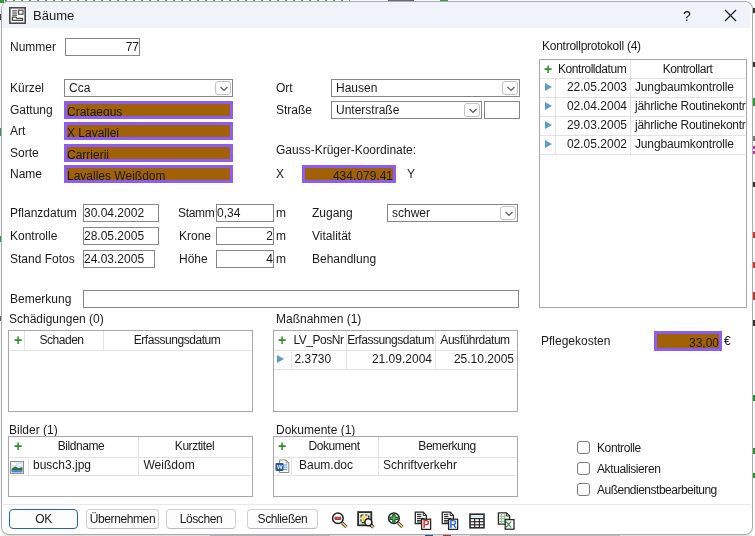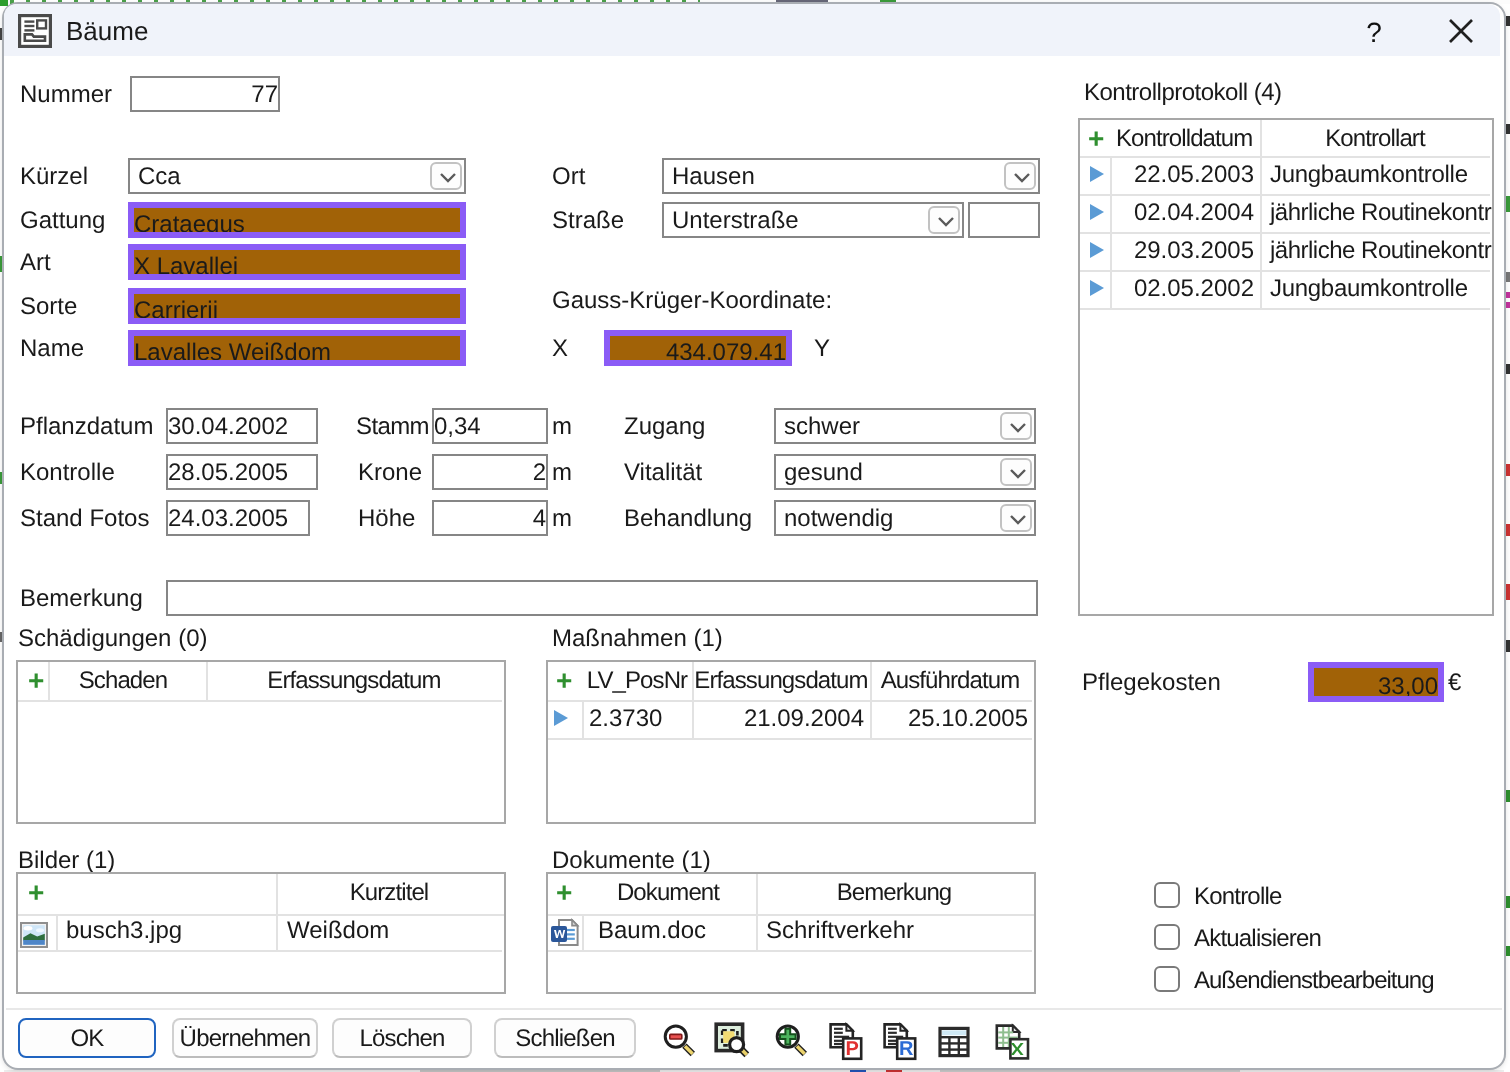--- a/index.html
+++ b/index.html
@@ -152,34 +152,20 @@
 <div class="lbl" style="left:310px;top:202px">Zugang</div>
 <div class="lbl" style="left:310px;top:225px">Vitalität</div>
 <div class="lbl" style="left:310px;top:248px">Behandlung</div>
 <div class="combo" style="left:385px;top:202px;width:131px">schwer
   <span class="cbtn">
         <svg width="10" height="8" viewBox="0 0 10 8">
           <path d="M1.5 2 L5 5.5 L8.5 2" fill="none" stroke="#5a5a5a" stroke-width="1.2"></path>
         </svg>
       </span>
 </div>
-<div class="combo" style="left:385px;top:225px;width:131px">gesund
-  <span class="cbtn">
-        <svg width="10" height="8" viewBox="0 0 10 8">
-          <path d="M1.5 2 L5 5.5 L8.5 2" fill="none" stroke="#5a5a5a" stroke-width="1.2"></path>
-        </svg>
-      </span>
-</div>
-<div class="combo" style="left:385px;top:248px;width:131px">notwendig
-  <span class="cbtn">
-        <svg width="10" height="8" viewBox="0 0 10 8">
-          <path d="M1.5 2 L5 5.5 L8.5 2" fill="none" stroke="#5a5a5a" stroke-width="1.2"></path>
-        </svg>
-      </span>
-</div>
 
 <div class="lbl" style="left:8px;top:288px">Bemerkung</div>
 <div class="fld" style="left:81px;top:288px;width:436px"></div>
 
 <div class="lbl" style="left:7px;top:308px">Schädigungen (0)</div>
 <div class="tbl" style="left:6px;top:328px;width:245px;height:82px">
   <div class="plus" style="left:5px;top:0">+</div>
   <div class="th" style="left:15px;width:75px">Schaden</div>
   <div class="th" style="left:94px;width:148px">Erfassungsdatum</div>
   <div class="hline" style="left:0;top:19px;width:242px"></div>
@@ -200,20 +186,21 @@
   <div class="vline" style="left:161px;top:0;height:38px"></div>
   <div class="tri" style="left:2.5px;top:24px"></div>
   <div class="cell" style="left:20.5px;top:19px">2.3730</div>
   <div class="cell rt" style="left:72px;top:19px;width:86px">21.09.2004</div>
   <div class="cell rt" style="left:162px;top:19px;width:78px">25.10.2005</div>
 </div>
 
 <div class="lbl" style="left:7px;top:419px">Bilder (1)</div>
 <div class="tbl" style="left:6px;top:433.5px;width:245px;height:61px">
   <div class="plus" style="left:5px;top:0">+</div>
+  <div class="th" style="left:18.5px;width:107px">Bildname</div>
   <div class="th" style="left:128.5px;width:114px">Kurztitel</div>
   <div class="hline" style="left:0;top:20px;width:243px"></div>
   <div class="hline" style="left:0;top:38px;width:242px"></div>
   <div class="vline" style="left:18.5px;top:20px;height:18px"></div>
   <div class="vline" style="left:128.5px;top:0;height:38px"></div>
   <svg class="ico" style="left:0.5px;top:24px" width="14" height="13" viewBox="0 0 14 13">
     <rect x="0.5" y="0.5" width="13" height="12" fill="#f2f2f2" stroke="#8f8f8f"></rect>
     <rect x="1.6" y="1.6" width="10.8" height="9.8" fill="#cfe6f8"></rect>
     <ellipse cx="4" cy="3.1" rx="2.2" ry="1.1" fill="#ffffff"></ellipse>
     <ellipse cx="10" cy="4.1" rx="2" ry="1" fill="#eef7ff"></ellipse>

